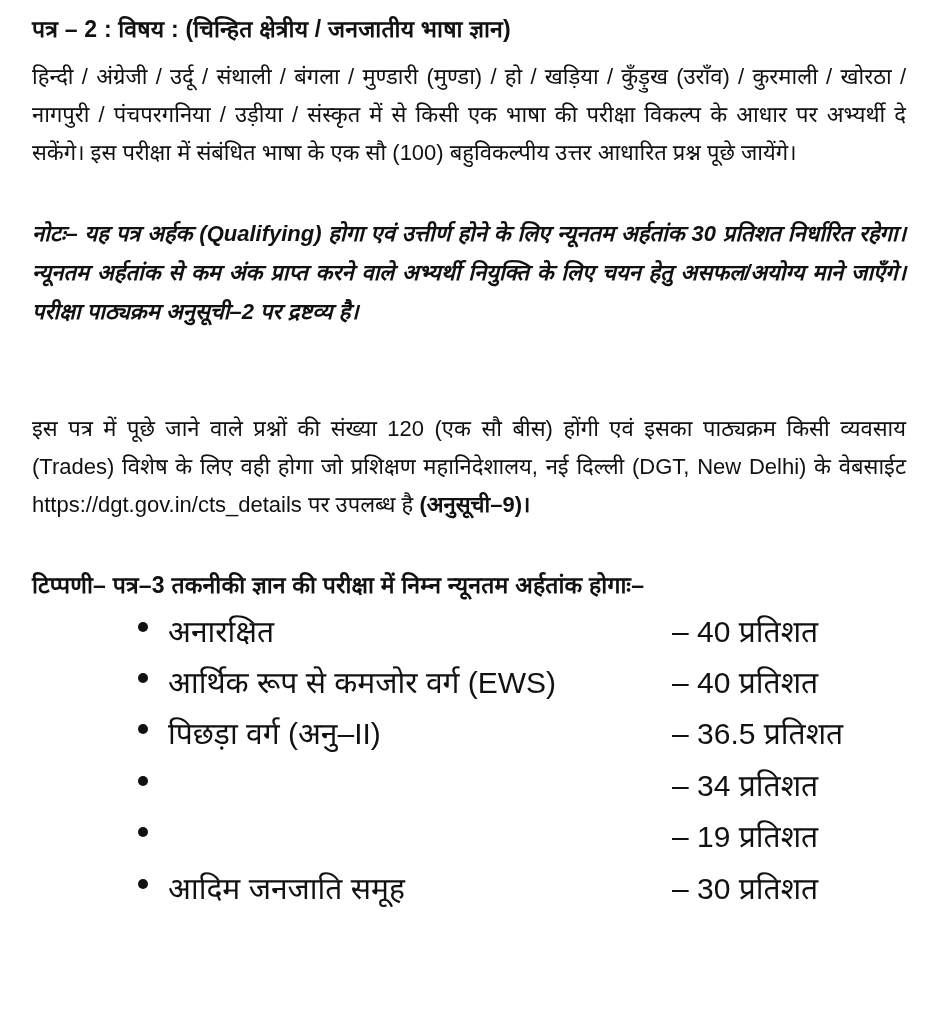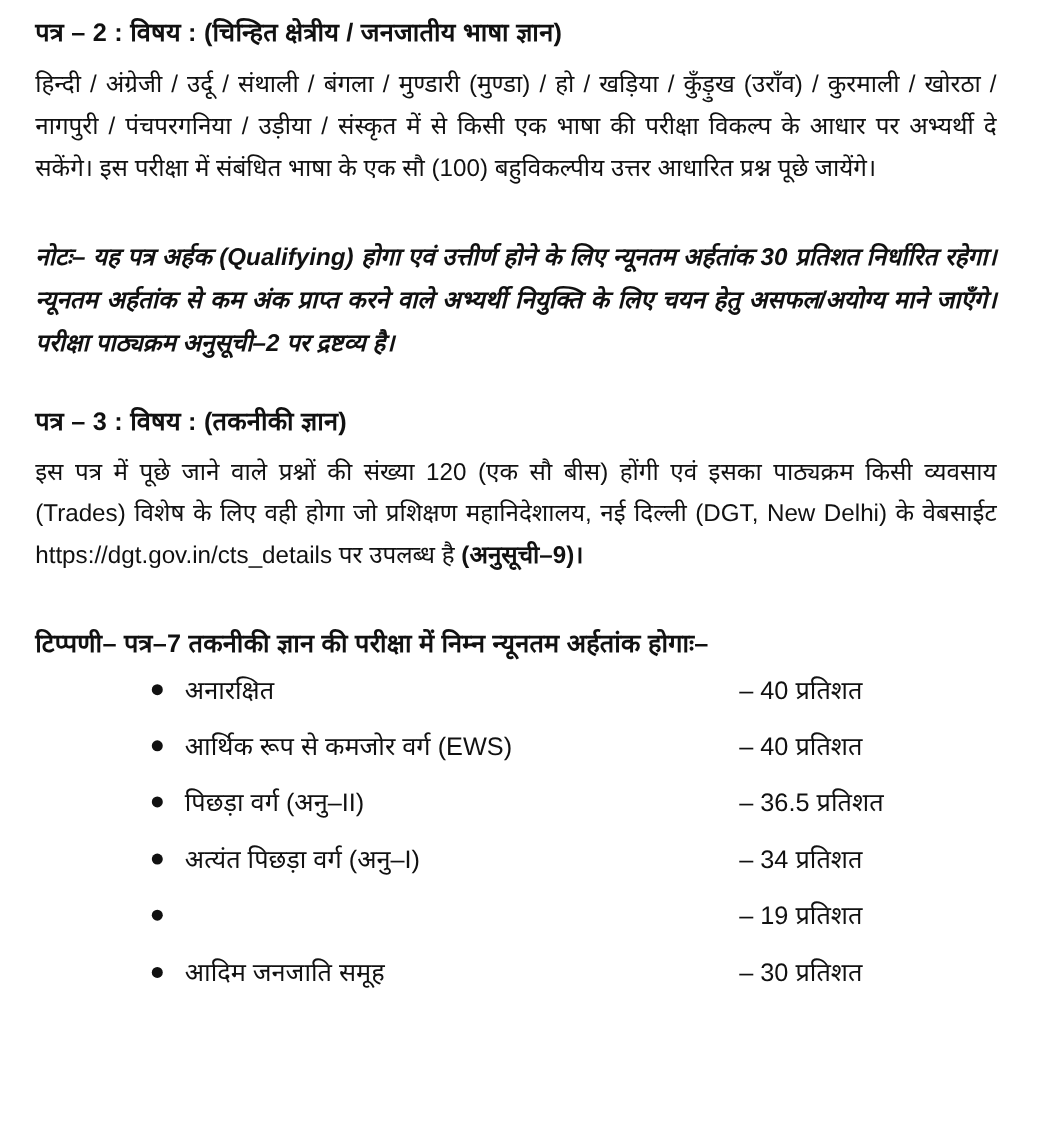--- a/index.html
+++ b/index.html
@@ -7,65 +7,63 @@
     width: 944px; height: 1024px; overflow: hidden;
     font-family: "Liberation Sans", "DejaVu Sans", sans-serif;
     color: #111111;
   }
   .page { position: relative; width: 944px; height: 1024px; box-sizing: border-box; padding: 0 38px 0 32px; }
   .heading { position: absolute; left: 32px; font-size: 23px; font-weight: bold; letter-spacing: 0.2px; }
   .para { position: absolute; left: 32px; right: 38px; font-size: 22px; line-height: 38px; text-align: justify; text-align-last: left; }
   .para.italic { font-style: italic; font-weight: bold; line-height: 39px; }
   .bold { font-weight: bold; }
   .list { position: absolute; left: 0; width: 944px; }
-  .row { position: absolute; left: 0; width: 752px; height: 40px; font-size: 23px; }
+  .row { position: absolute; left: 0; width: 752px; height: 40px; font-size: 30px; }
   .bullet { position: absolute; left: 138px; top: 14px; width: 10px; height: 10px; border-radius: 50%; background: #111; }
   .label { position: absolute; left: 168px; top: 2px; white-space: nowrap; }
   .value { position: absolute; left: 672px; top: 2px; white-space: nowrap; }
   .final { position: absolute; left: 32px; right: 38px; font-size: 24px; line-height: 48px; text-align: justify; text-align-last: left; }
 </style>
 </head>
 <body>
 
 <div class="page">
 
   <div class="heading" style="top:12px;">पत्र – 2 : विषय : (चिन्हित क्षेत्रीय / जनजातीय भाषा ज्ञान)</div>
 
   <div class="para" style="top:58px;">हिन्दी / अंग्रेजी / उर्दू / संथाली / बंगला / मुण्डारी (मुण्डा) / हो / खड़िया / कुँड़ुख (उराँव) / कुरमाली / खोरठा / नागपुरी / पंचपरगनिया / उड़ीया / संस्कृत में से किसी एक भाषा की परीक्षा विकल्प के आधार पर अभ्यर्थी दे सकेंगे। इस परीक्षा में संबंधित भाषा के एक सौ (100) बहुविकल्पीय उत्तर आधारित प्रश्न पूछे जायेंगे।</div>
 
   <div class="para italic" style="top:214px;">नोटः– यह पत्र अर्हक (Qualifying) होगा एवं उत्तीर्ण होने के लिए न्यूनतम अर्हतांक 30 प्रतिशत निर्धारित रहेगा। न्यूनतम अर्हतांक से कम अंक प्राप्त करने वाले अभ्यर्थी नियुक्ति के लिए चयन हेतु असफल/अयोग्य माने जाएँगे। परीक्षा पाठ्यक्रम अनुसूची–2 पर द्रष्टव्य है।</div>
 
-  <div class="heading" style="top:366px;">पत्र – 3 : विषय : (तकनीकी ज्ञान)</div>
 
   <div class="para" style="top:410px;">
     <span>इस पत्र में पूछे जाने वाले प्रश्नों की संख्या 120 (एक सौ बीस) होंगी एवं इसका पाठ्यक्रम किसी व्यवसाय (Trades) विशेष के लिए वही होगा जो प्रशिक्षण महानिदेशालय, नई दिल्ली (DGT, New Delhi) के वेबसाईट https://dgt.gov.in/cts_details पर उपलब्ध है</span>
     <span class="bold">(अनुसूची–9)।</span>
   </div>
 
-  <div class="heading" style="top:568px;">टिप्पणी– पत्र–7 तकनीकी ज्ञान की परीक्षा में निम्न न्यूनतम अर्हतांक होगाः–</div>
+  <div class="heading" style="top:568px;">टिप्पणी– पत्र–3 तकनीकी ज्ञान की परीक्षा में निम्न न्यूनतम अर्हतांक होगाः–</div>
 
   <div class="list" style="top:608px;">
     <div class="row" style="top:0px;">
       <span class="bullet"></span>
       <span class="label">अनारक्षित</span>
       <span class="value">– 40 प्रतिशत</span>
     </div>
     <div class="row" style="top:51px;">
       <span class="bullet"></span>
       <span class="label">आर्थिक रूप से कमजोर वर्ग (EWS)</span>
       <span class="value">– 40 प्रतिशत</span>
     </div>
     <div class="row" style="top:102px;">
       <span class="bullet"></span>
       <span class="label">पिछड़ा वर्ग (अनु–II)</span>
       <span class="value">– 36.5 प्रतिशत</span>
     </div>
     <div class="row" style="top:154px;">
       <span class="bullet"></span>
-      <span class="label">अत्यंत पिछड़ा वर्ग (अनु–I)</span>
       <span class="value">– 34 प्रतिशत</span>
     </div>
     <div class="row" style="top:205px;">
       <span class="bullet"></span>
       <span class="value">– 19 प्रतिशत</span>
     </div>
     <div class="row" style="top:257px;">
       <span class="bullet"></span>
       <span class="label">आदिम जनजाति समूह</span>
       <span class="value">– 30 प्रतिशत</span>

